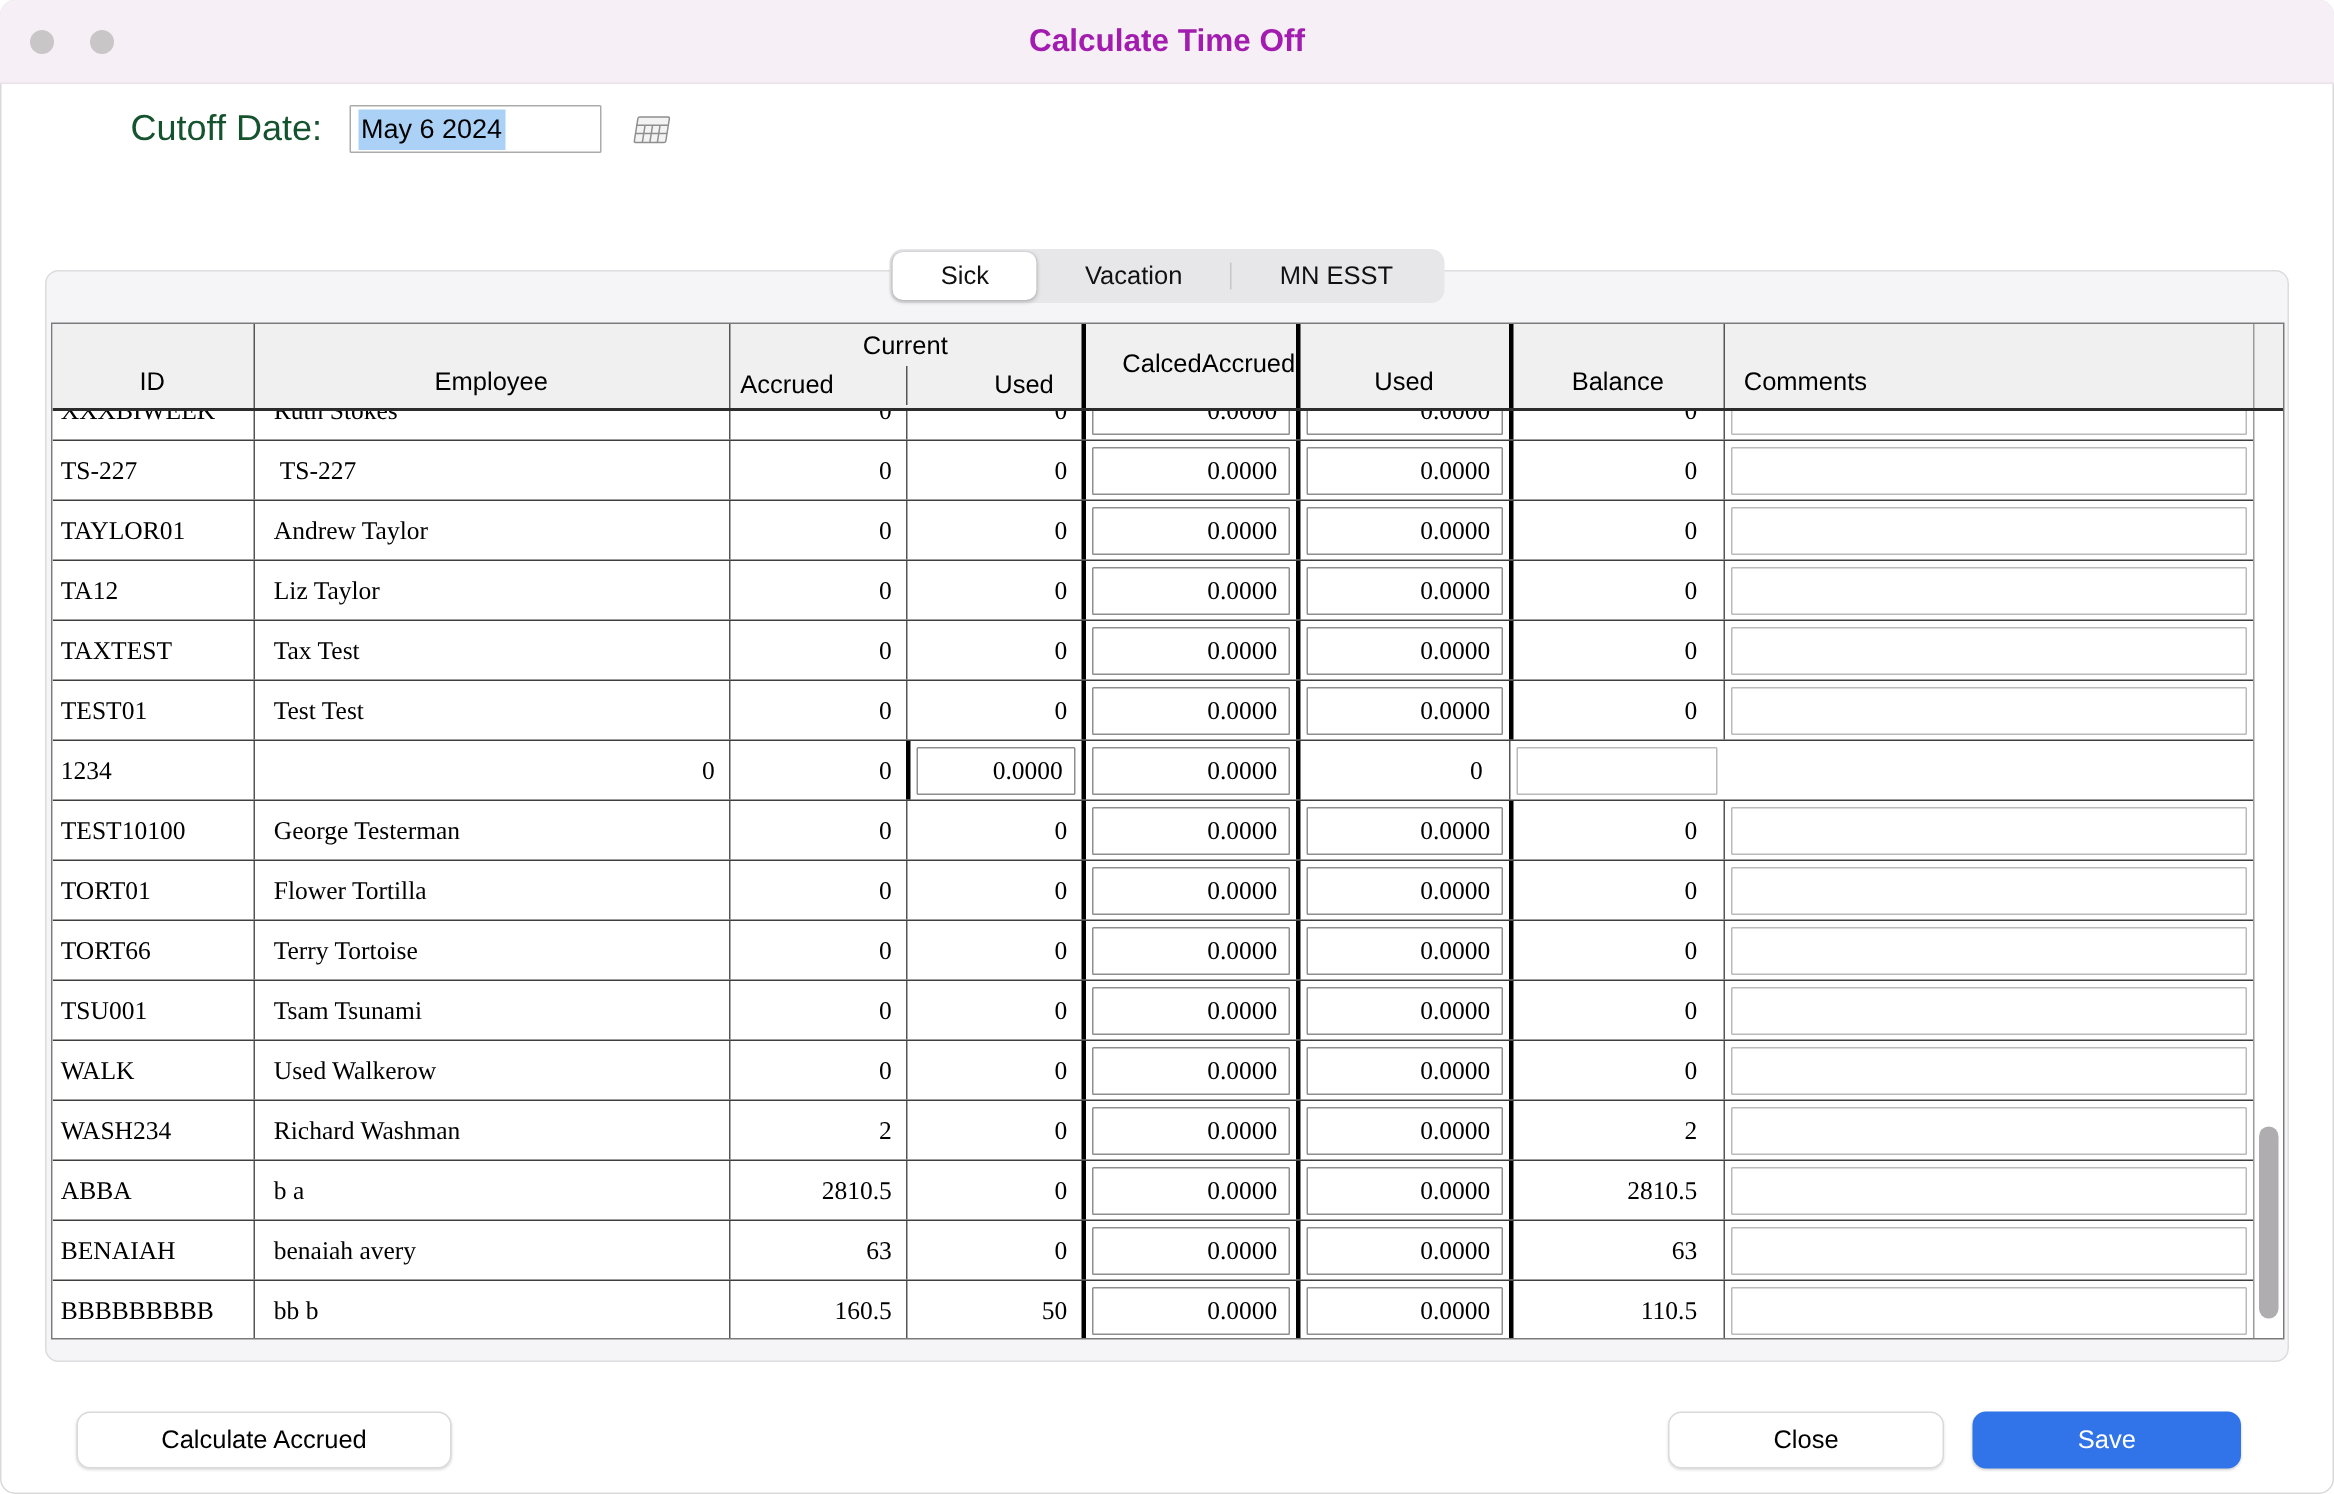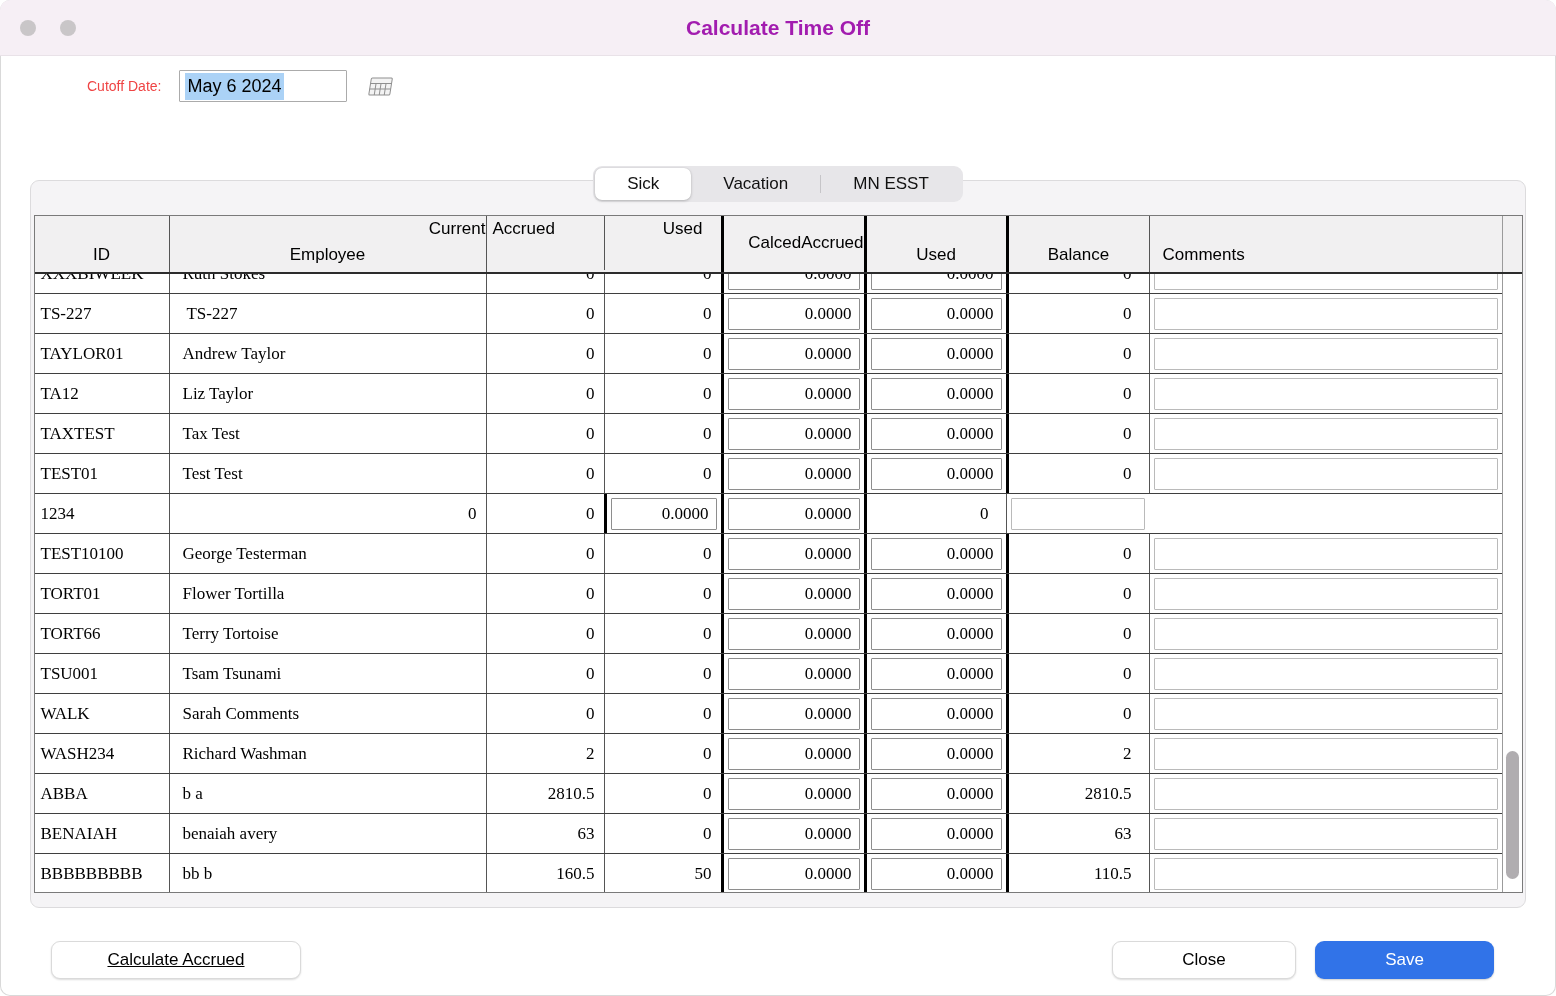--- a/index.html
+++ b/index.html
@@ -21,21 +21,21 @@
     border-bottom:1px solid #e9e2e8;
     display:flex; align-items:center; justify-content:center;
     position:relative;
   }
   .lights { position:absolute; left:20px; top:50%; transform:translateY(-50%); display:flex; gap:24px; }
   .light { width:16px; height:16px; border-radius:50%; background:#c9c6c8; }
   .title { font-size:21px; font-weight:700; color:#a21caf; }
 
   
   .cutoff-row { display:flex; align-items:center; margin:14px 0 0 87px; height:32px; }
-  .cutoff-label { font-size:14px; color:#ef4444; }
+  .cutoff-label { font-size:24px; color:#14532d; }
   .date-input {
     margin-left:18px; width:168px; height:32px; box-sizing:border-box;
     border:1px solid #ababab; background:#fff; border-radius:1px;
     display:flex; align-items:center; padding-left:5px; overflow:hidden;
   }
   .date-selected { font-size:18px; background:var(--selection_highlight,#abd2f6); padding:3px 2px; white-space:pre; }
   .calendar-icon { margin-left:20px; display:inline-flex; }
 
   
   .tabs-row { position:relative; z-index:2; margin-top:64px; margin-bottom:-22px; display:flex; justify-content:center; height:36px; }
@@ -54,21 +54,21 @@
   }
   .table {
     position:relative; width:1489px; height:678px; margin:34px auto 0;
     box-sizing:border-box; background:#fff; border:1px solid #7a7a7a; overflow:hidden;
   }
   .thead { display:flex; height:58px; background:#f1f0f1; border-bottom:2px solid #2c2c2c; box-sizing:border-box; }
   .thead-grid { display:grid; grid-template-columns:134px 317px 118px 117px 143px 142px 143px 353px; width:1467px; }
   .thead-corner { flex:1; border-left:1px solid #9b9b9b; box-sizing:border-box; }
   .th { font-size:17px; color:#000; display:flex; align-items:flex-end; justify-content:center; padding-bottom:7px; box-sizing:border-box; }
   .th.two-line { flex-direction:row; justify-content:flex-end; align-items:center; padding-bottom:4px; line-height:25px; }
-  .th.group { flex-direction:row; align-items:stretch; justify-content:flex-end; padding:0 0 2px 0; }
+  .th.group { flex-direction:column; align-items:stretch; justify-content:flex-end; padding:0 0 2px 0; }
   .group-top { text-align:center; line-height:26px; }
   .group-bottom { display:flex; line-height:26px; }
   .gb-accrued { width:118px; box-sizing:border-box; padding-left:7px; }
   .gb-used { width:117px; box-sizing:border-box; text-align:right; padding-right:18px; border-left:1px solid #555; }
   .th-comments { justify-content:flex-start; padding-left:13px; }
   .bl  { border-left:1px solid #555; }
   .blk { border-left:3px solid #000; }
 
   .tbody { position:relative; height:618px; overflow:hidden; width:1467px;font-family:Liberation Serif, serif; }
   .rows { margin-top:-20px; }
@@ -95,21 +95,21 @@
   }
   .scroll-thumb { position:absolute; left:3px; width:13px; top:477px; height:128px; border-radius:7px; background:#b0adb0; }
 
   
   .footer { display:flex; align-items:center; justify-content:space-between; margin:33px 62px 0 51px; }
   .btn {
     height:38px; border-radius:9px; font-size:17px; box-sizing:border-box;
     display:flex; align-items:center; justify-content:center; cursor:default; white-space:nowrap;
   }
   .btn-white { background:#fff; border:1px solid #dadada; box-shadow:0 1px 2px rgba(0,0,0,.14); color:#000; }
-  .btn-calc { width:250px;text-decoration:underline; }
+  .btn-calc { width:250px; }
   .btn-close { width:184px; }
   .btn-save { width:179px; margin-left:19px; background:var(--accent,#3173e8); color:#fff; border:none; box-shadow:0 1px 2px rgba(0,0,0,.2); }
   .right-group { display:flex; align-items:center; }
 </style>
 </head>
 <body>
 
 <div class="window">
 
   <div class="titlebar">
@@ -356,21 +356,21 @@
       <div class="box">0.0000</div>
     </div>
     <div class="td c-balance blk">0</div>
     <div class="td bl">
       <div class="box comment-box"></div>
     </div>
   </div>
 
   <div class="tr">
     <div class="td c-id">WALK</div>
-    <div class="td c-emp bl">Sarah Comments</div>
+    <div class="td c-emp bl">Used Walkerow</div>
     <div class="td c-num bl">0</div>
     <div class="td c-num bl">0</div>
     <div class="td blk">
       <div class="box">0.0000</div>
     </div>
     <div class="td blk">
       <div class="box">0.0000</div>
     </div>
     <div class="td c-balance blk">0</div>
     <div class="td bl">

